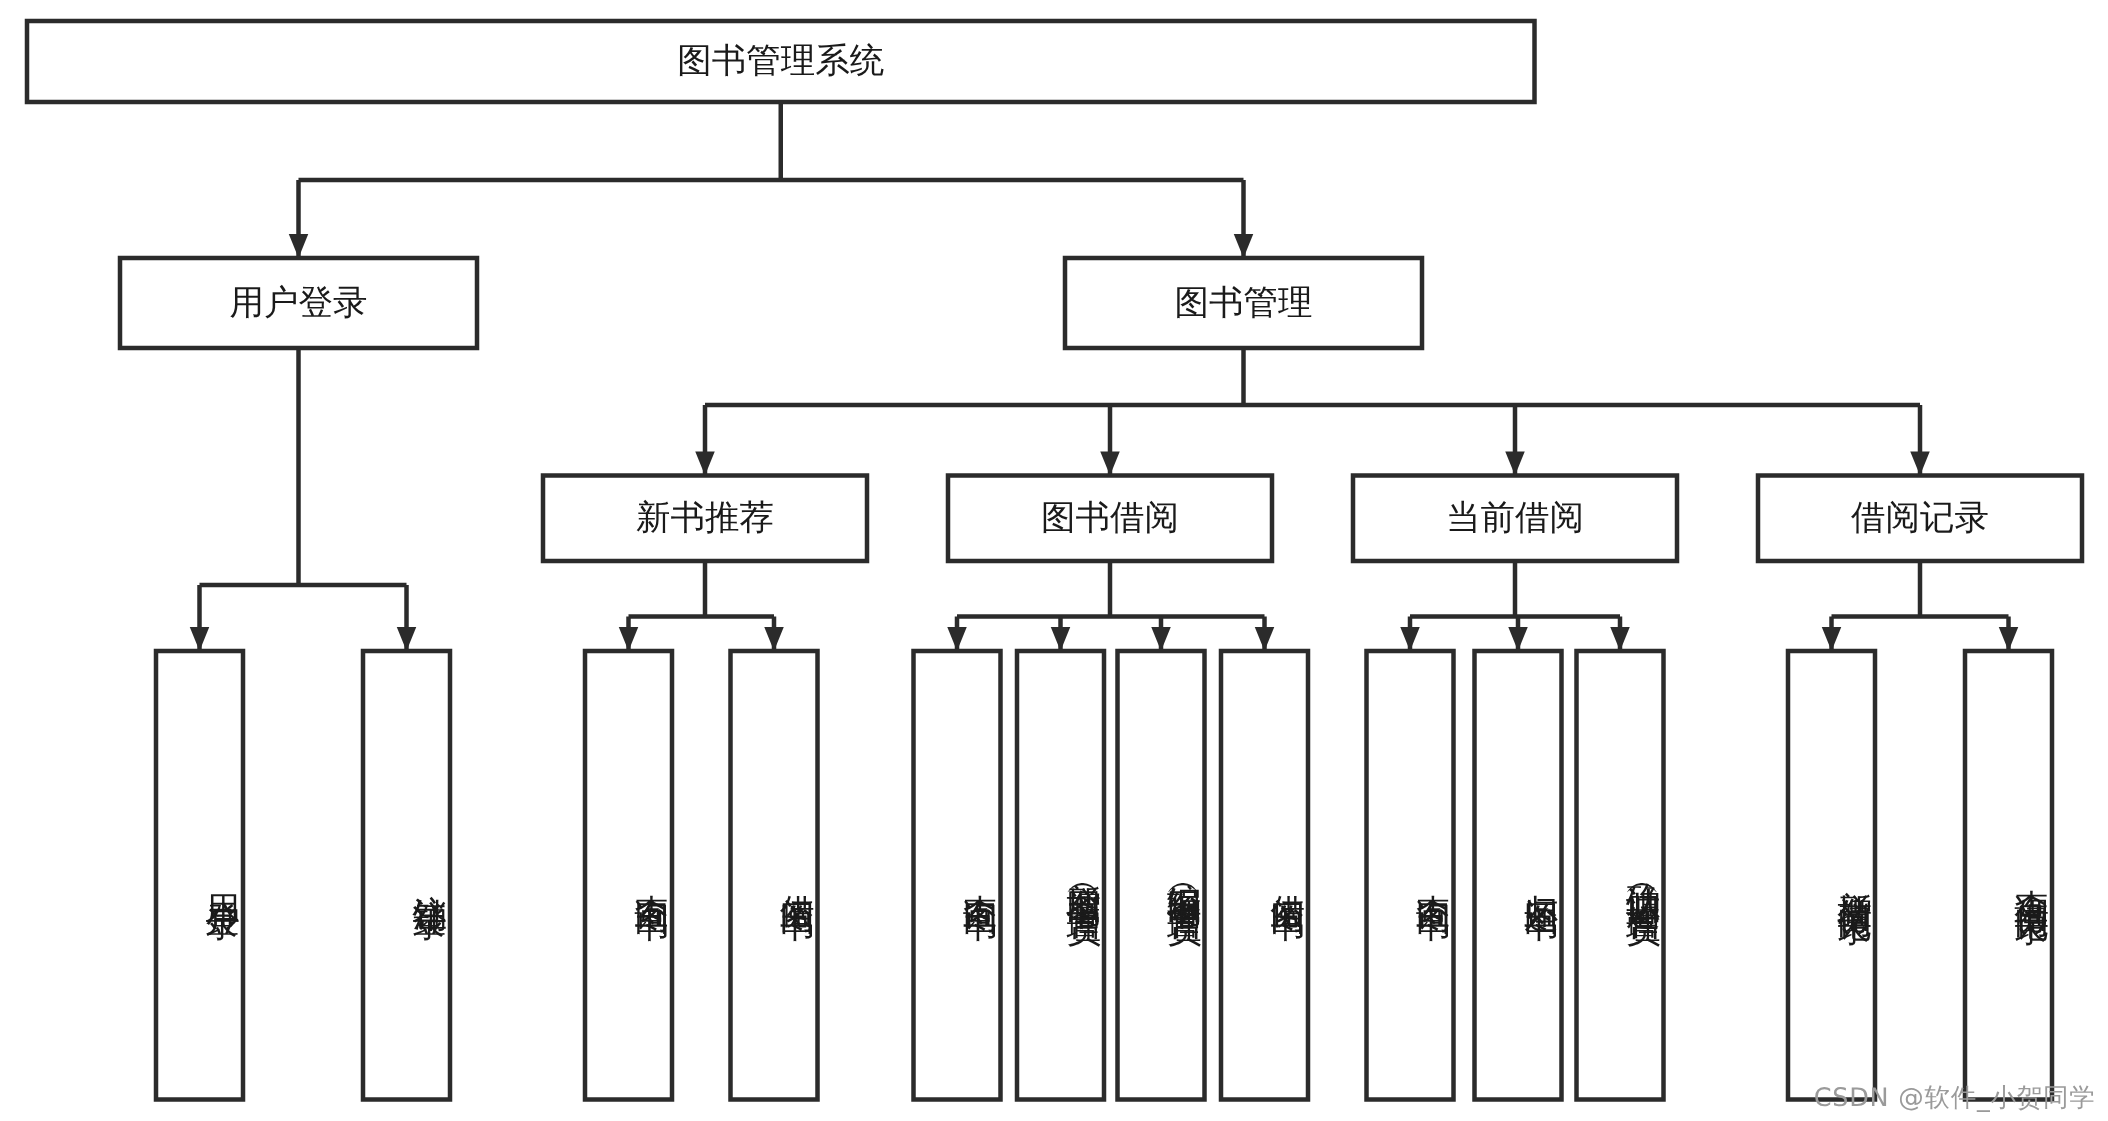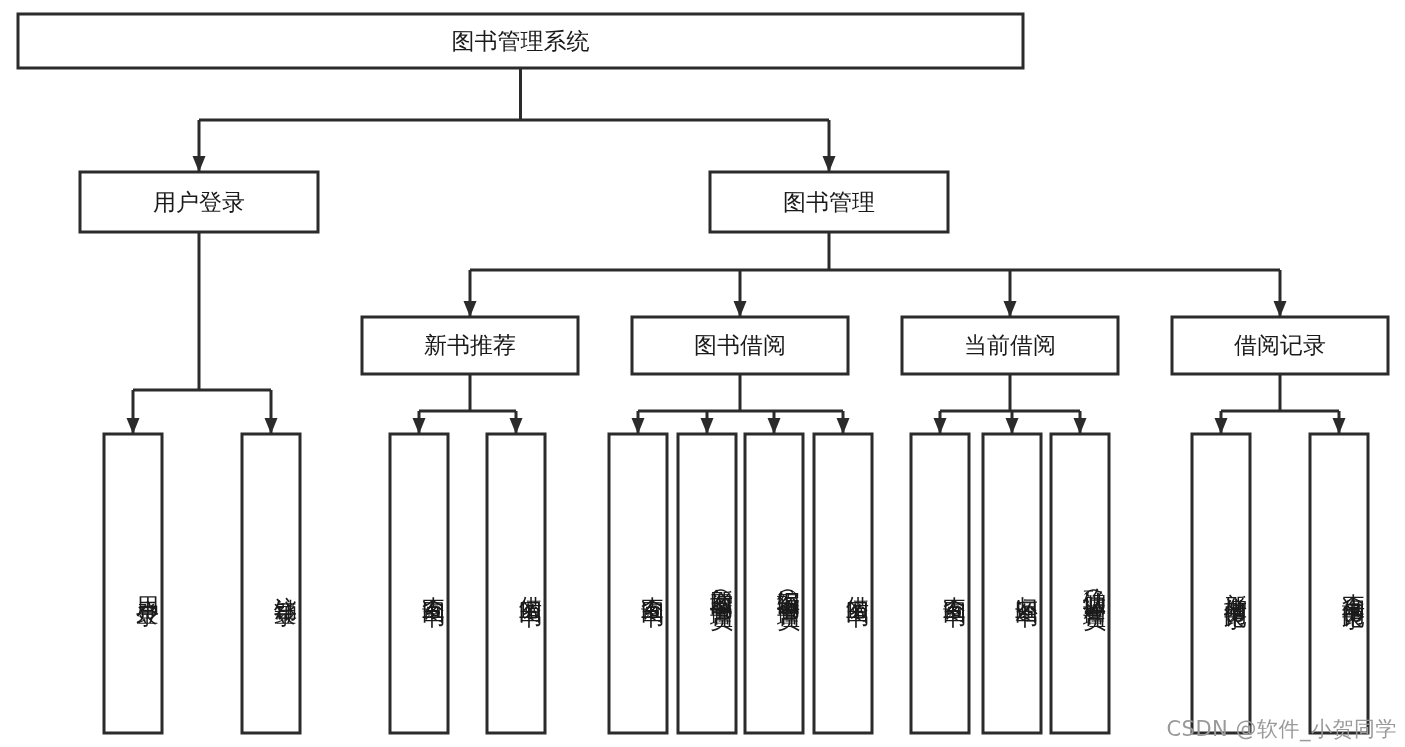--- a/index.html
+++ b/index.html
@@ -67,21 +67,21 @@
     letter-spacing: 3px;
     color: #1a1a1a;
     white-space: nowrap;
     pointer-events: none;
   }
   .watermark {
     position: absolute;
     right: 8px;
     bottom: 4px;
     font-family: "DejaVu Sans", "Liberation Sans", sans-serif;
-    font-size: 21px;
+    font-size: 17px;
     color: #9a9a9a;
     letter-spacing: 0.5px;
     white-space: nowrap;
   }
 </style>
 </head>
 <body>
 
 <div id="diagram-root">
   <svg class="flow" viewBox="0 0 1405 747" xmlns="http://www.w3.org/2000/svg">

